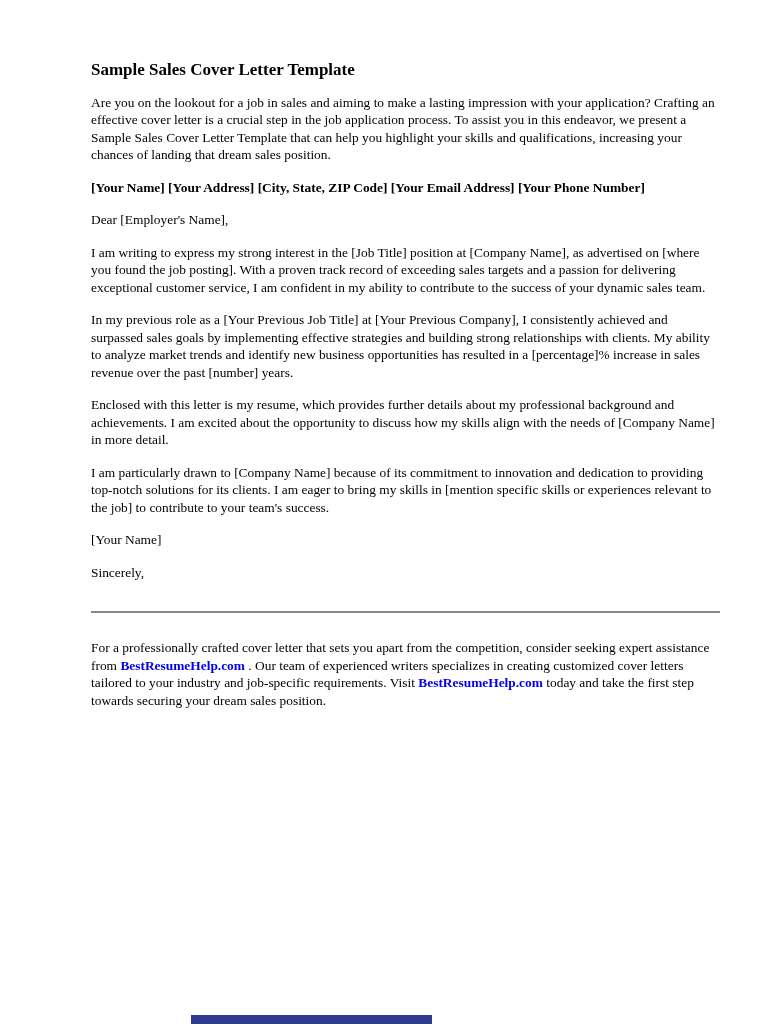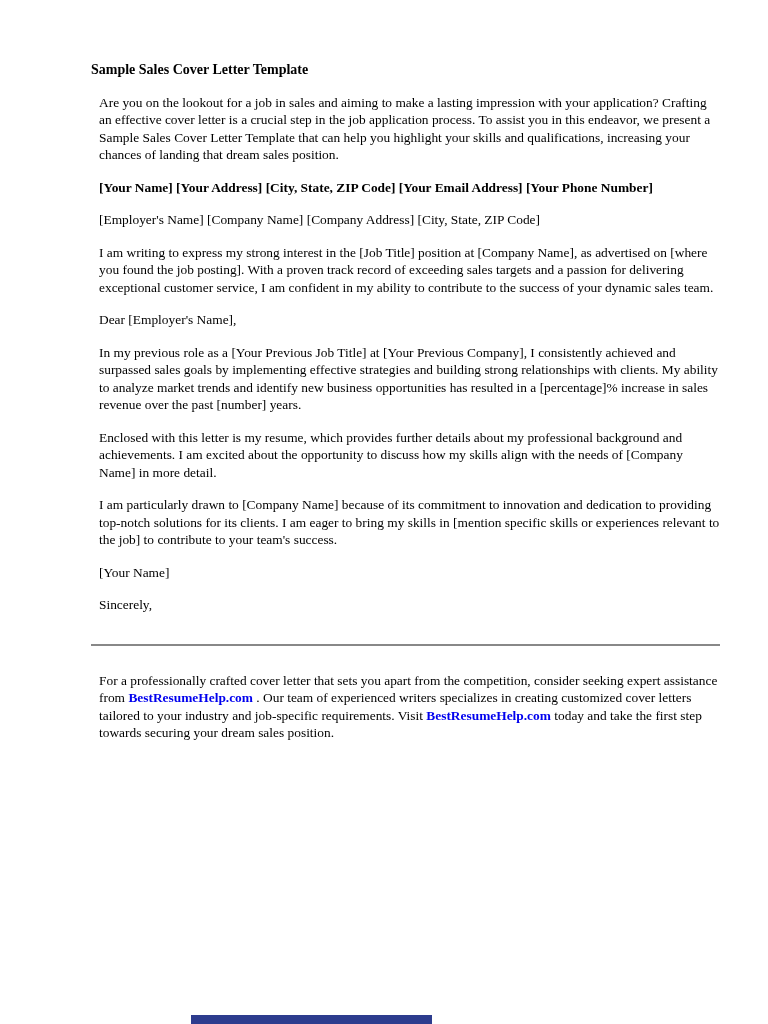--- a/index.html
+++ b/index.html
@@ -13,27 +13,27 @@
   }
   .page {
     box-sizing: border-box;
     width: 768px;
     padding: 61px 48px 0 91px;
     color: #000000;
     font-size: 13.4px;
     line-height: 17.5px;
   }
   .page h1 {
-    font-size: 14px;
+    font-size: 17px;
     line-height: 17.5px;
     font-weight: bold;
     margin: 0 0 15px 0;
   }
   .page p {
-    margin: 0 0 15px 8px;
+    margin: 0 0 15px 0;
     font-family: Liberation Serif, serif;
   }
   .page p.bold {
     font-weight: bold;
   }
   .divider {
     border: none;
     height: 2px;
     background: var(--divider-color, #888888);
     margin: 30px 0 26px 0;
@@ -58,25 +58,24 @@
 
 <div class="page">
 
   <h1>Sample Sales Cover Letter Template</h1>
 
   <p>Are you on the lookout for a job in sales and aiming to make a lasting impression with your application? Crafting an effective cover letter is a crucial step in the job application process. To assist you in this endeavor, we present a Sample Sales Cover Letter Template that can help you highlight your skills and qualifications, increasing your chances of landing that dream sales position.</p>
 
   <p class="bold">[Your Name] [Your Address] [City, State, ZIP Code] [Your Email Address] [Your Phone Number]</p>
 
 
-  <p>[Employer's Name] [Company Name] [Company Address] [City, State, ZIP Code]</p>
+
+  <p>Dear [Employer's Name],</p>
 
   <p>I am writing to express my strong interest in the [Job Title] position at [Company Name], as advertised on [where you found the job posting]. With a proven track record of exceeding sales targets and a passion for delivering exceptional customer service, I am confident in my ability to contribute to the success of your dynamic sales team.</p>
-
-  <p>Dear [Employer's Name],</p>
 
   <p>In my previous role as a [Your Previous Job Title] at [Your Previous Company], I consistently achieved and surpassed sales goals by implementing effective strategies and building strong relationships with clients. My ability to analyze market trends and identify new business opportunities has resulted in a [percentage]% increase in sales revenue over the past [number] years.</p>
 
   <p>Enclosed with this letter is my resume, which provides further details about my professional background and achievements. I am excited about the opportunity to discuss how my skills align with the needs of [Company Name] in more detail.</p>
 
   <p>I am particularly drawn to [Company Name] because of its commitment to innovation and dedication to providing top-notch solutions for its clients. I am eager to bring my skills in [mention specific skills or experiences relevant to the job] to contribute to your team's success.</p>
 
 
   <p>[Your Name]</p>
 

